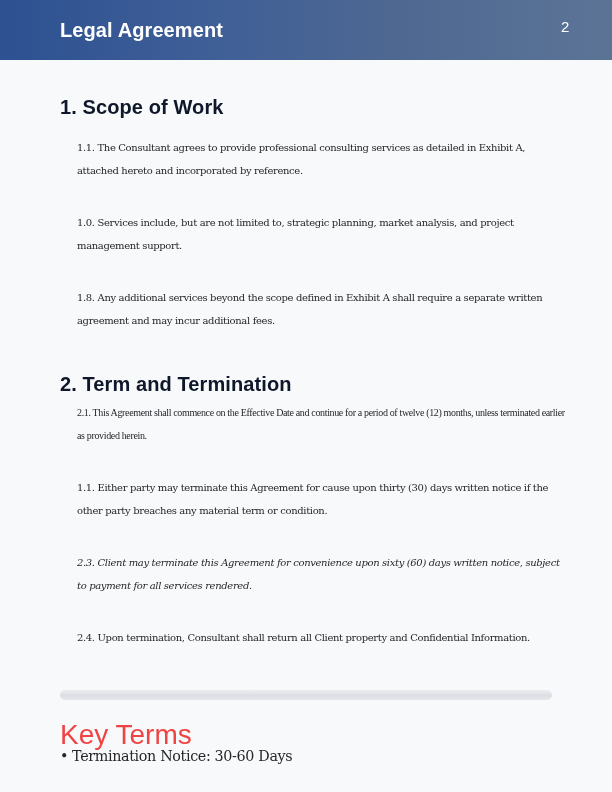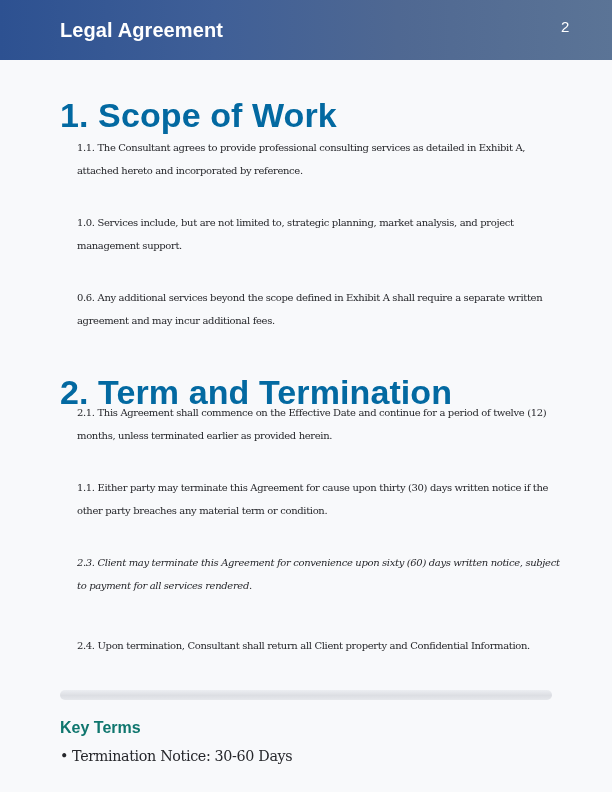--- a/index.html
+++ b/index.html
@@ -22,37 +22,37 @@
     }
     .page-number {
       position: absolute; left: 561px; top: 18px;
       font-family: "Liberation Sans", "DejaVu Sans", sans-serif;
       font-size: 15px; color: #ffffff;
     }
     .content { position: absolute; left: 60px; top: 0; width: 492px; }
     .section-heading {
       position: absolute; left: 0;
       font-family: "Liberation Sans", "DejaVu Sans", sans-serif;
-      font-weight: bold; font-size: 34px; color: #0369a1;
+      font-weight: bold; font-size: 20px; color: #0f172a;
       white-space: nowrap; letter-spacing: 0.1px;
     }
     .clause {
       position: absolute; left: 17px; width: 492px;
       font-size: 10px; line-height: 22.5px; color: #26272b;
       letter-spacing: -0.35px;
     }
     .divider {
       position: absolute; left: 60px; top: 690px; width: 492px; height: 10px;
       border-radius: 5px;
       background: linear-gradient(180deg, #eceef2 0%, #dcdee3 55%, #e6e8ec 100%);
     }
     .key-terms-title {
       position: absolute; left: 60px; top: 719px;
       font-family: "Liberation Sans", "DejaVu Sans", sans-serif;
-      font-weight: bold; font-size: 16px; color: #0f766e;
+      font-weight: normal; font-size: 28px; color: #ef4444;
     }
     .key-terms-list {
       position: absolute; left: 60px; top: 748px; list-style: none;
       font-size: 14.3px; line-height: 17px; color: #26272b;
       letter-spacing: -0.35px;
     }
     .key-terms-list li { white-space: nowrap; }
     .bullet { margin-right: 4px; }
   </style>
 </head>
@@ -60,27 +60,27 @@
 
 <div class="header">
   <div class="header-title">Legal Agreement</div>
   <div class="page-number">2</div>
 </div>
 
 <div class="content">
   <h1 class="section-heading" style="top:96px;">1. Scope of Work</h1>
   <p class="clause" style="top:137px;">1.1. The Consultant agrees to provide professional consulting services as detailed in Exhibit A, attached hereto and incorporated by reference.</p>
   <p class="clause" style="top:212px;">1.0. Services include, but are not limited to, strategic planning, market analysis, and project management support.</p>
-  <p class="clause" style="top:287px;">0.6. Any additional services beyond the scope defined in Exhibit A shall require a separate written agreement and may incur additional fees.</p>
+  <p class="clause" style="top:287px;">1.8. Any additional services beyond the scope defined in Exhibit A shall require a separate written agreement and may incur additional fees.</p>
 
   <h1 class="section-heading" style="top:373px;">2. Term and Termination</h1>
-  <p class="clause" style="top:402px;">2.1. This Agreement shall commence on the Effective Date and continue for a period of twelve (12) months, unless terminated earlier as provided herein.</p>
+  <p class="clause" style="top:402px;font-family:Liberation Serif, serif;">2.1. This Agreement shall commence on the Effective Date and continue for a period of twelve (12) months, unless terminated earlier as provided herein.</p>
   <p class="clause" style="top:477px;">1.1. Either party may terminate this Agreement for cause upon thirty (30) days written notice if the other party breaches any material term or condition.</p>
   <p class="clause" style="top:552px;font-style:italic;">2.3. Client may terminate this Agreement for convenience upon sixty (60) days written notice, subject to payment for all services rendered.</p>
-  <p class="clause" style="top:627px;margin-top:8px;">2.4. Upon termination, Consultant shall return all Client property and Confidential Information.</p>
+  <p class="clause" style="top:627px;">2.4. Upon termination, Consultant shall return all Client property and Confidential Information.</p>
 </div>
 
 <div class="divider"></div>
 
 <h2 class="key-terms-title">Key Terms</h2>
 <ul class="key-terms-list">
   <li><span class="bullet">•</span><span>Termination Notice: 30-60 Days</span></li>
 </ul>
 
 </body></html>

